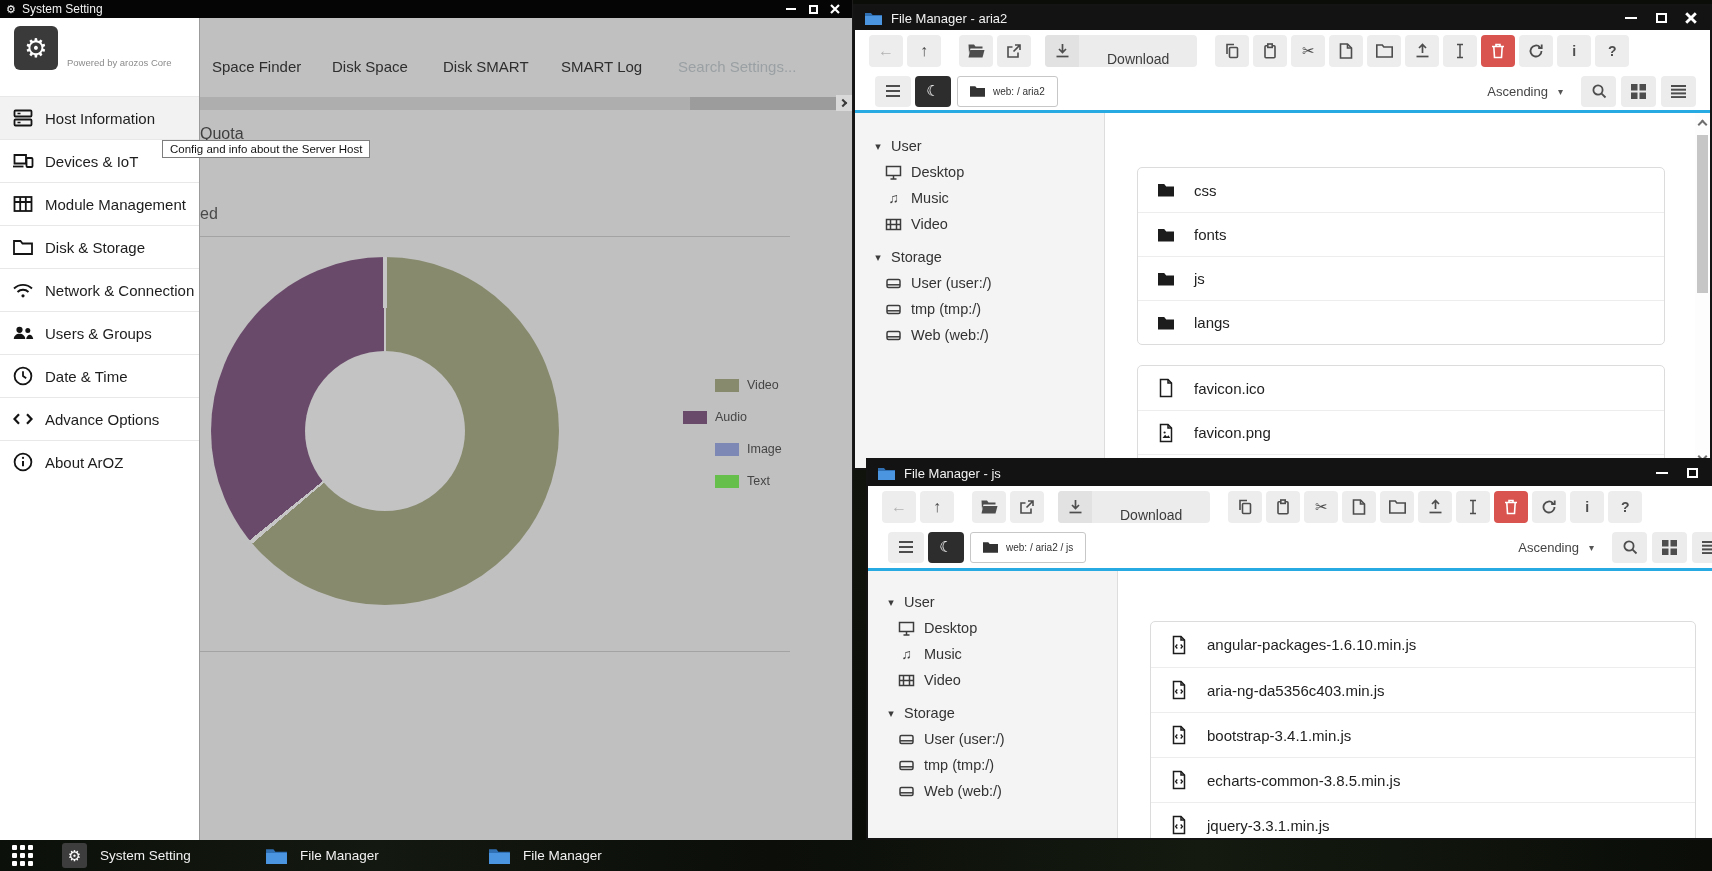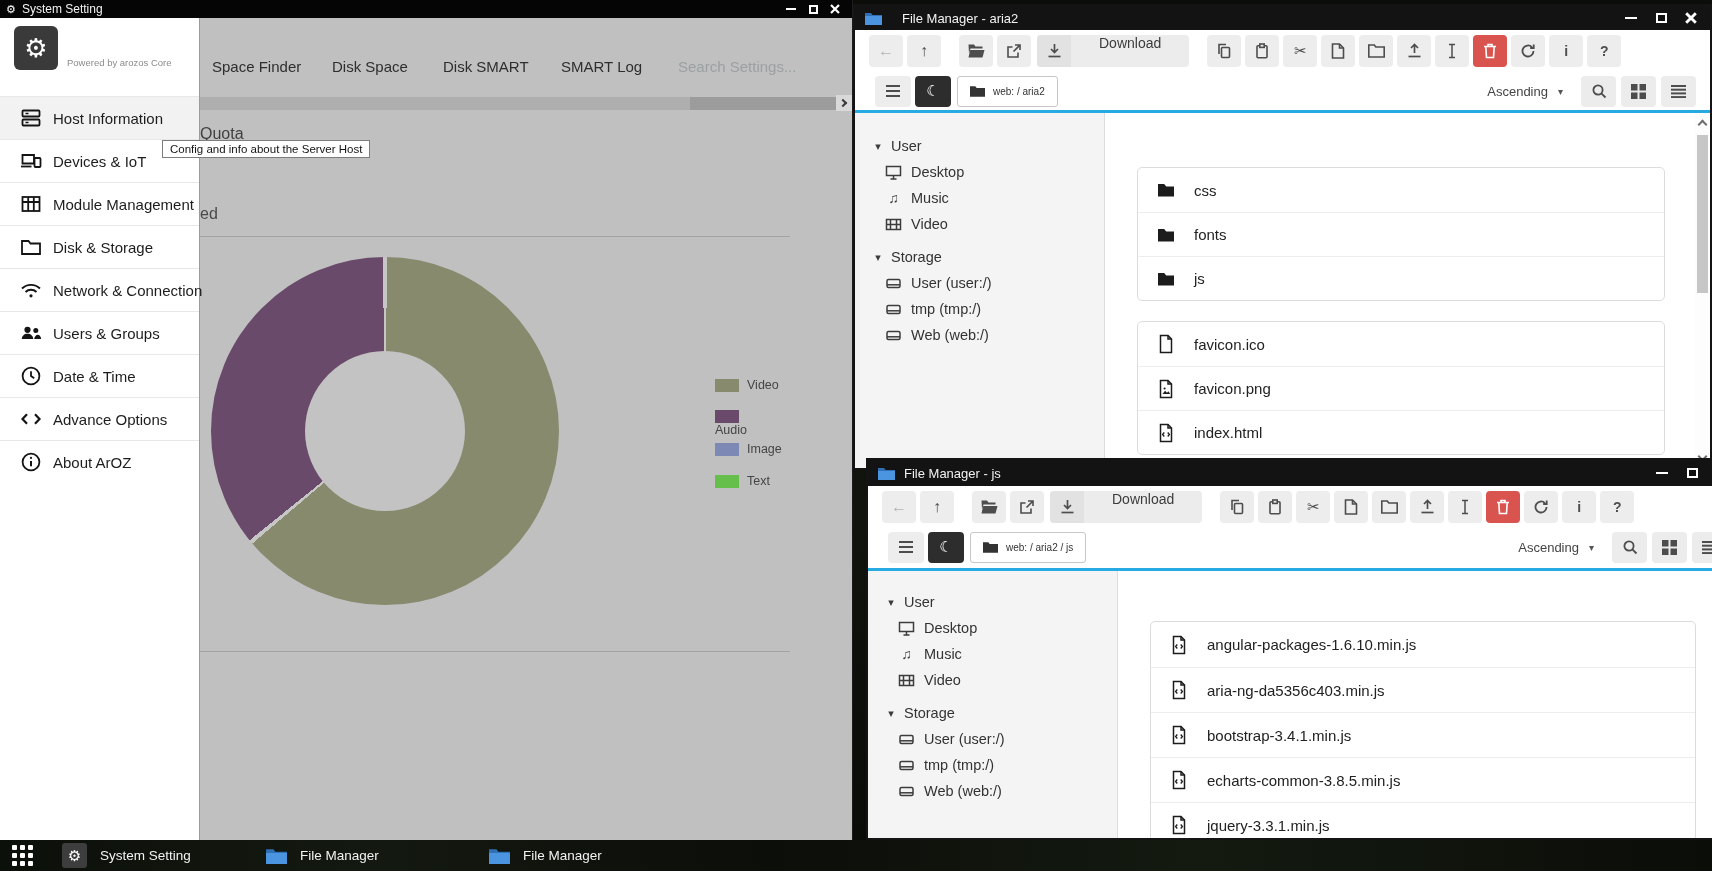--- a/index.html
+++ b/index.html
@@ -37,39 +37,39 @@
   .legend-item { position:absolute; display:flex; align-items:center; }
   .legend-swatch { width:24px; height:13px; margin-right:8px; }
   .legend-label { font-size:12.5px; color:#454545; }
 
   .ss-left { position:absolute; left:0; top:18px; width:200px; height:822px; background:#ffffff; border-right:1px solid #9b9b9b; }
   .ss-logo-tile { position:absolute; left:14px; top:8px; width:44px; height:44px; background:#3a3a3a; border-radius:6px;
                   display:flex; align-items:center; justify-content:center; color:#fff; font-size:26px; }
   .ss-logo-title { position:absolute; left:66px; top:11px; font-size:20px; color:#333; letter-spacing:0.2px; }
   .ss-logo-sub { position:absolute; left:67px; top:39px; font-size:9.5px; color:#8b8b8b; }
   .ss-menu { position:absolute; left:0; top:78px; width:100%; }
-  .ss-menu-item { height:43px; display:flex; align-items:center; border-top:1px solid #e8e8e8; cursor:pointer; background:#fff;padding-left:8px; }
+  .ss-menu-item { height:43px; display:flex; align-items:center; border-top:1px solid #e8e8e8; cursor:pointer; background:#fff; }
   .ss-menu-item.hover { background:#f2f2f2; }
   .ss-menu-icon { width:22px; height:22px; margin-left:12px; color:#141414; flex:none; }
   .ss-menu-label { margin-left:11px; font-size:15px; color:#1d1d1d; white-space:nowrap; }
   .ss-tooltip { position:absolute; left:162px; top:140px; background:#fff; border:1px solid #7d7d7d; padding:2px 7px;
                 font-size:11.5px; color:#141414; white-space:nowrap; z-index:5; }
 
   
   .fm { background:#fff; border:2px solid #141414; z-index:4; }
   .fm-aria2 { left:853px; top:4px; width:859px; height:466px; }
   .fm-js { left:866px; top:458px; width:877px; height:382px; z-index:6; }
   .fm-titlebar { height:24px; padding-left:10px; background:#131313; }
   .fm-toolbar { position:absolute; left:0; right:0; top:24px; height:42px; background:#fff; display:flex; align-items:center; padding-left:14px; }
   .tbtn { width:34px; height:32px; background:#ededed; border-radius:4px; display:flex; align-items:center; justify-content:center;
           color:#4d4d4d; flex:none; margin-right:4px; cursor:pointer; font-size:16px; }
   .tbtn.gap { margin-left:14px; }
   .tbtn.disabled { color:#b3b3b3; }
   .tbtn.danger { background:#d9534f; color:#fff; }
-  .dl-btn { height:32px; background:#ececec; border-radius:4px; display:flex; align-items:flex-start; margin-right:4px; margin-left:2px; cursor:pointer; }
+  .dl-btn { height:32px; background:#ececec; border-radius:4px; display:flex; align-items:flex-end; margin-right:4px; margin-left:10px; cursor:pointer; }
   .dl-icon { width:34px; height:32px; background:#e2e2e2; border-radius:4px 0 0 4px; display:flex; align-items:center; justify-content:center; color:#4d4d4d; }
   .dl-label { font-size:14px; color:#3c3c3c; padding:0 28px; }
   .fm-row2 { position:absolute; left:0; right:0; top:66px; height:38px; background:#fff; display:flex; align-items:center; padding:0 14px 0 20px; }
   .hamb { width:36px; height:31px; background:#ededed; border-radius:4px; display:flex; flex-direction:column; justify-content:center; gap:3px; align-items:center; cursor:pointer; }
   .hamb span { display:block; width:14px; height:2px; background:#4d4d4d; }
   .moon-btn { width:36px; height:31px; background:#2d2d2d; border-radius:4px; color:#fff; font-size:15px; display:flex; align-items:center; justify-content:center; margin-left:4px; cursor:pointer; }
   .crumb { height:31px; border:1px solid #c7c7c7; border-radius:3px; display:flex; align-items:center; padding:0 12px; margin-left:6px; cursor:text; }
   .crumb-text { font-size:10px; color:#333; margin-left:8px; white-space:nowrap; }
   .sort-wrap { margin-left:auto; display:flex; align-items:center; cursor:pointer; }
   .sort-label { font-size:13px; color:#444; }
@@ -154,21 +154,21 @@
       <div class="ss-rule" style="top:633px;"></div>
 
       <div class="donut" style="background: conic-gradient(rgb(198, 198, 198) 0deg, rgb(198, 198, 198) 0.7deg, rgb(135, 138, 109) 0.7deg, rgb(135, 138, 109) 229.7deg, rgb(198, 198, 198) 229.7deg, rgb(198, 198, 198) 230.4deg, rgb(198, 198, 198) 230.4deg, rgb(198, 198, 198) 231.1deg, rgb(106, 74, 107) 231.1deg, rgb(106, 74, 107) 359.3deg, rgb(198, 198, 198) 359.3deg, rgb(198, 198, 198) 360deg);">
         <div class="donut-hole"></div>
       </div>
 
       <div class="legend-item" style="left:715px; top:360px;">
         <span class="legend-swatch" style="background: rgb(135, 138, 109);"></span>
         <span class="legend-label">Video</span>
       </div>
-      <div class="legend-item" style="left:715px; top:392px;flex-direction:column;">
+      <div class="legend-item" style="left:683px; top:392px;">
         <span class="legend-swatch" style="background: rgb(106, 74, 107);"></span>
         <span class="legend-label">Audio</span>
       </div>
       <div class="legend-item" style="left:715px; top:424px;">
         <span class="legend-swatch" style="background: rgb(126, 136, 181);"></span>
         <span class="legend-label">Image</span>
       </div>
       <div class="legend-item" style="left:715px; top:456px;">
         <span class="legend-swatch" style="background: rgb(102, 191, 74);"></span>
         <span class="legend-label">Text</span>
@@ -254,21 +254,21 @@
 
     <div class="ss-tooltip">Config and info about the Server Host</div>
   </div>
 
   <div class="window fm fm-aria2">
     <div class="titlebar fm-titlebar">
       <svg class="tb-folder" viewBox="0 0 17 13">
         <path d="M0 1h6l1.6 2H17v10H0z" fill="#2f6fb2"></path>
           <path d="M0 4h17v9H0z" fill="#4a94e0"></path>
         </svg>
-      <span class="title" style="margin-left:20px;">File Manager - aria2</span>
+      <span class="title" style="margin-left:9px;">File Manager - aria2</span>
       <div class="winbtns" style="padding-right:8px; gap:8px;">
         <span class="wc">
             <span class="wc-min-glyph"></span>
           </span>
         <span class="wc">
             <span class="wc-max-glyph"></span>
           </span>
         <span class="wc">
           <svg width="12" height="12" viewBox="0 0 10 10">
               <path d="M1 1l8 8M9 1l-8 8" stroke="#fff" stroke-width="2.4"></path>
@@ -470,20 +470,26 @@
             <svg class="frow-icon" viewBox="0 0 20 20" fill="currentColor">
                 <path d="M2 4h6.2l2 2.5H18v10H2z"></path>
               </svg>
             <span class="frow-label">fonts</span>
           </div>
           <div class="frow">
             <svg class="frow-icon" viewBox="0 0 20 20" fill="currentColor">
                 <path d="M2 4h6.2l2 2.5H18v10H2z"></path>
               </svg>
             <span class="frow-label">js</span>
+          </div>
+          <div class="frow">
+            <svg class="frow-icon" viewBox="0 0 20 20" fill="currentColor">
+                <path d="M2 4h6.2l2 2.5H18v10H2z"></path>
+              </svg>
+            <span class="frow-label">langs</span>
           </div>
         </div>
         <div class="fcard">
           <div class="frow">
             <svg class="frow-icon" viewBox="0 0 20 20" fill="none" stroke="currentColor" stroke-width="1.5">
                 <path d="M4.5 1.5h7.5l3.5 3.5v13.5H4.5z"></path>
                 <path d="M12 1.5V5h3.5"></path>
               </svg>
             <span class="frow-label">favicon.ico</span>
           </div>

